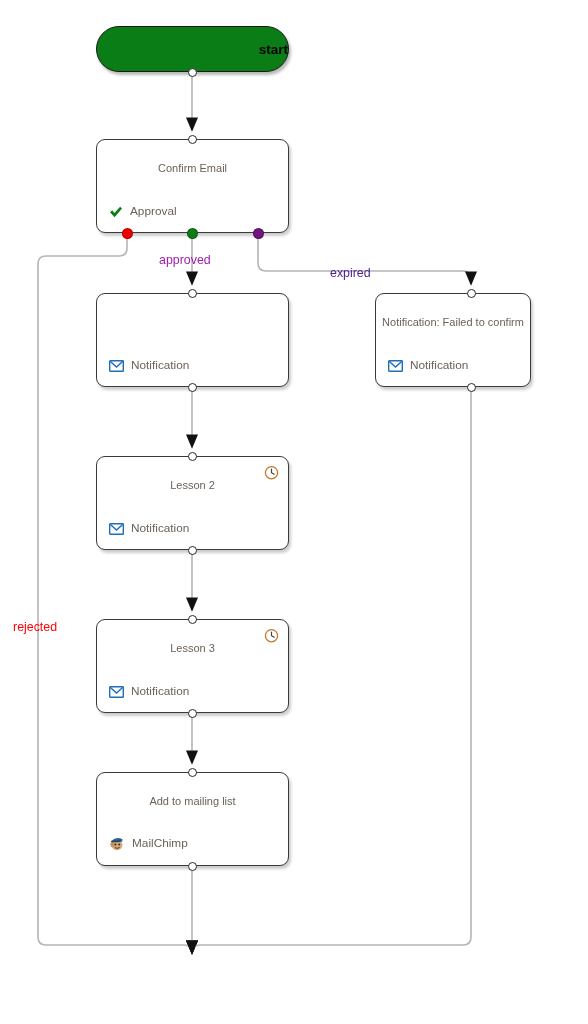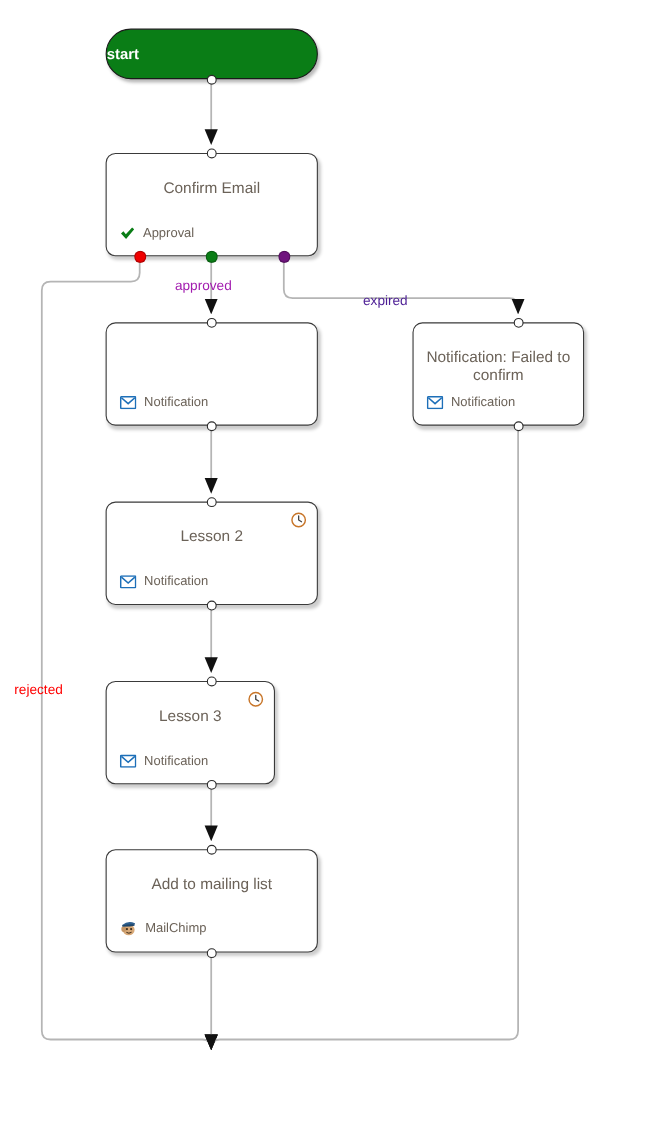--- a/index.html
+++ b/index.html
@@ -24,44 +24,44 @@
     position: absolute;
     left: 0; top: 0;
     width: 588px;
     height: 1024px;
   }
   
   .terminal {
     position: absolute;
     display: flex;
     align-items: center;
-    justify-content: flex-start;
+    justify-content: flex-end;
     border-radius: 24px;
     border: 1.4px solid #1a1a1a;
     box-sizing: border-box;
-    color: #ffffff;
+    color: #000000;
     font-size: 13.5px;
     font-weight: bold;
     box-shadow: 2px 3px 3px rgba(0,0,0,0.28);
   }
   
   .task {
     position: absolute;
     box-sizing: border-box;
     background: #ffffff;
     border: 1.4px solid #3a3a3a;
     border-radius: 9px;
     box-shadow: 2px 3px 3px rgba(0,0,0,0.20);
   }
   .task-title {
     position: absolute;
     left: 0; right: 0;
     top: 22px;
     text-align: center;
-    font-size: 14px;
+    font-size: 11px;
     color: #6b6258;
   }
   .task-foot {
     position: absolute;
     left: 12px;
     bottom: 14px;
     display: flex;
     align-items: center;
     gap: 7px;
     font-size: 11.8px;
@@ -190,21 +190,21 @@
       <span class="icon">
         <svg width="15" height="12" viewBox="0 0 15 12">
           <rect x="0.7" y="0.7" width="13.6" height="10.6" rx="0.6" fill="#ffffff" stroke="#1d6fb8" stroke-width="1.4"></rect>
           <path d="M1.4,1.6 L7.5,7.0 L13.6,1.6" fill="none" stroke="#1d6fb8" stroke-width="1.4"></path>
         </svg>
       </span>
       <span class="foot-label">Notification</span>
     </div>
   </div>
 
-  <div class="task" style="left:96px; top:619px; width:154px; height:94px;">
+  <div class="task" style="left:96px; top:619px; width:193px; height:94px;">
     <div class="task-title">Lesson 3</div>
     <span class="timer-badge icon">
       <svg width="15" height="15" viewBox="0 0 15 15">
         <circle cx="7.5" cy="7.7" r="6.1" fill="#ffffff" stroke="#c8762a" stroke-width="1.3"></circle>
         <path d="M7.5,4.1 L7.5,7.7 L10.1,9.3" fill="none" stroke="#444444" stroke-width="1.2" stroke-linecap="round"></path>
       </svg>
     </span>
     <div class="task-foot">
       <span class="icon">
         <svg width="15" height="12" viewBox="0 0 15 12">

